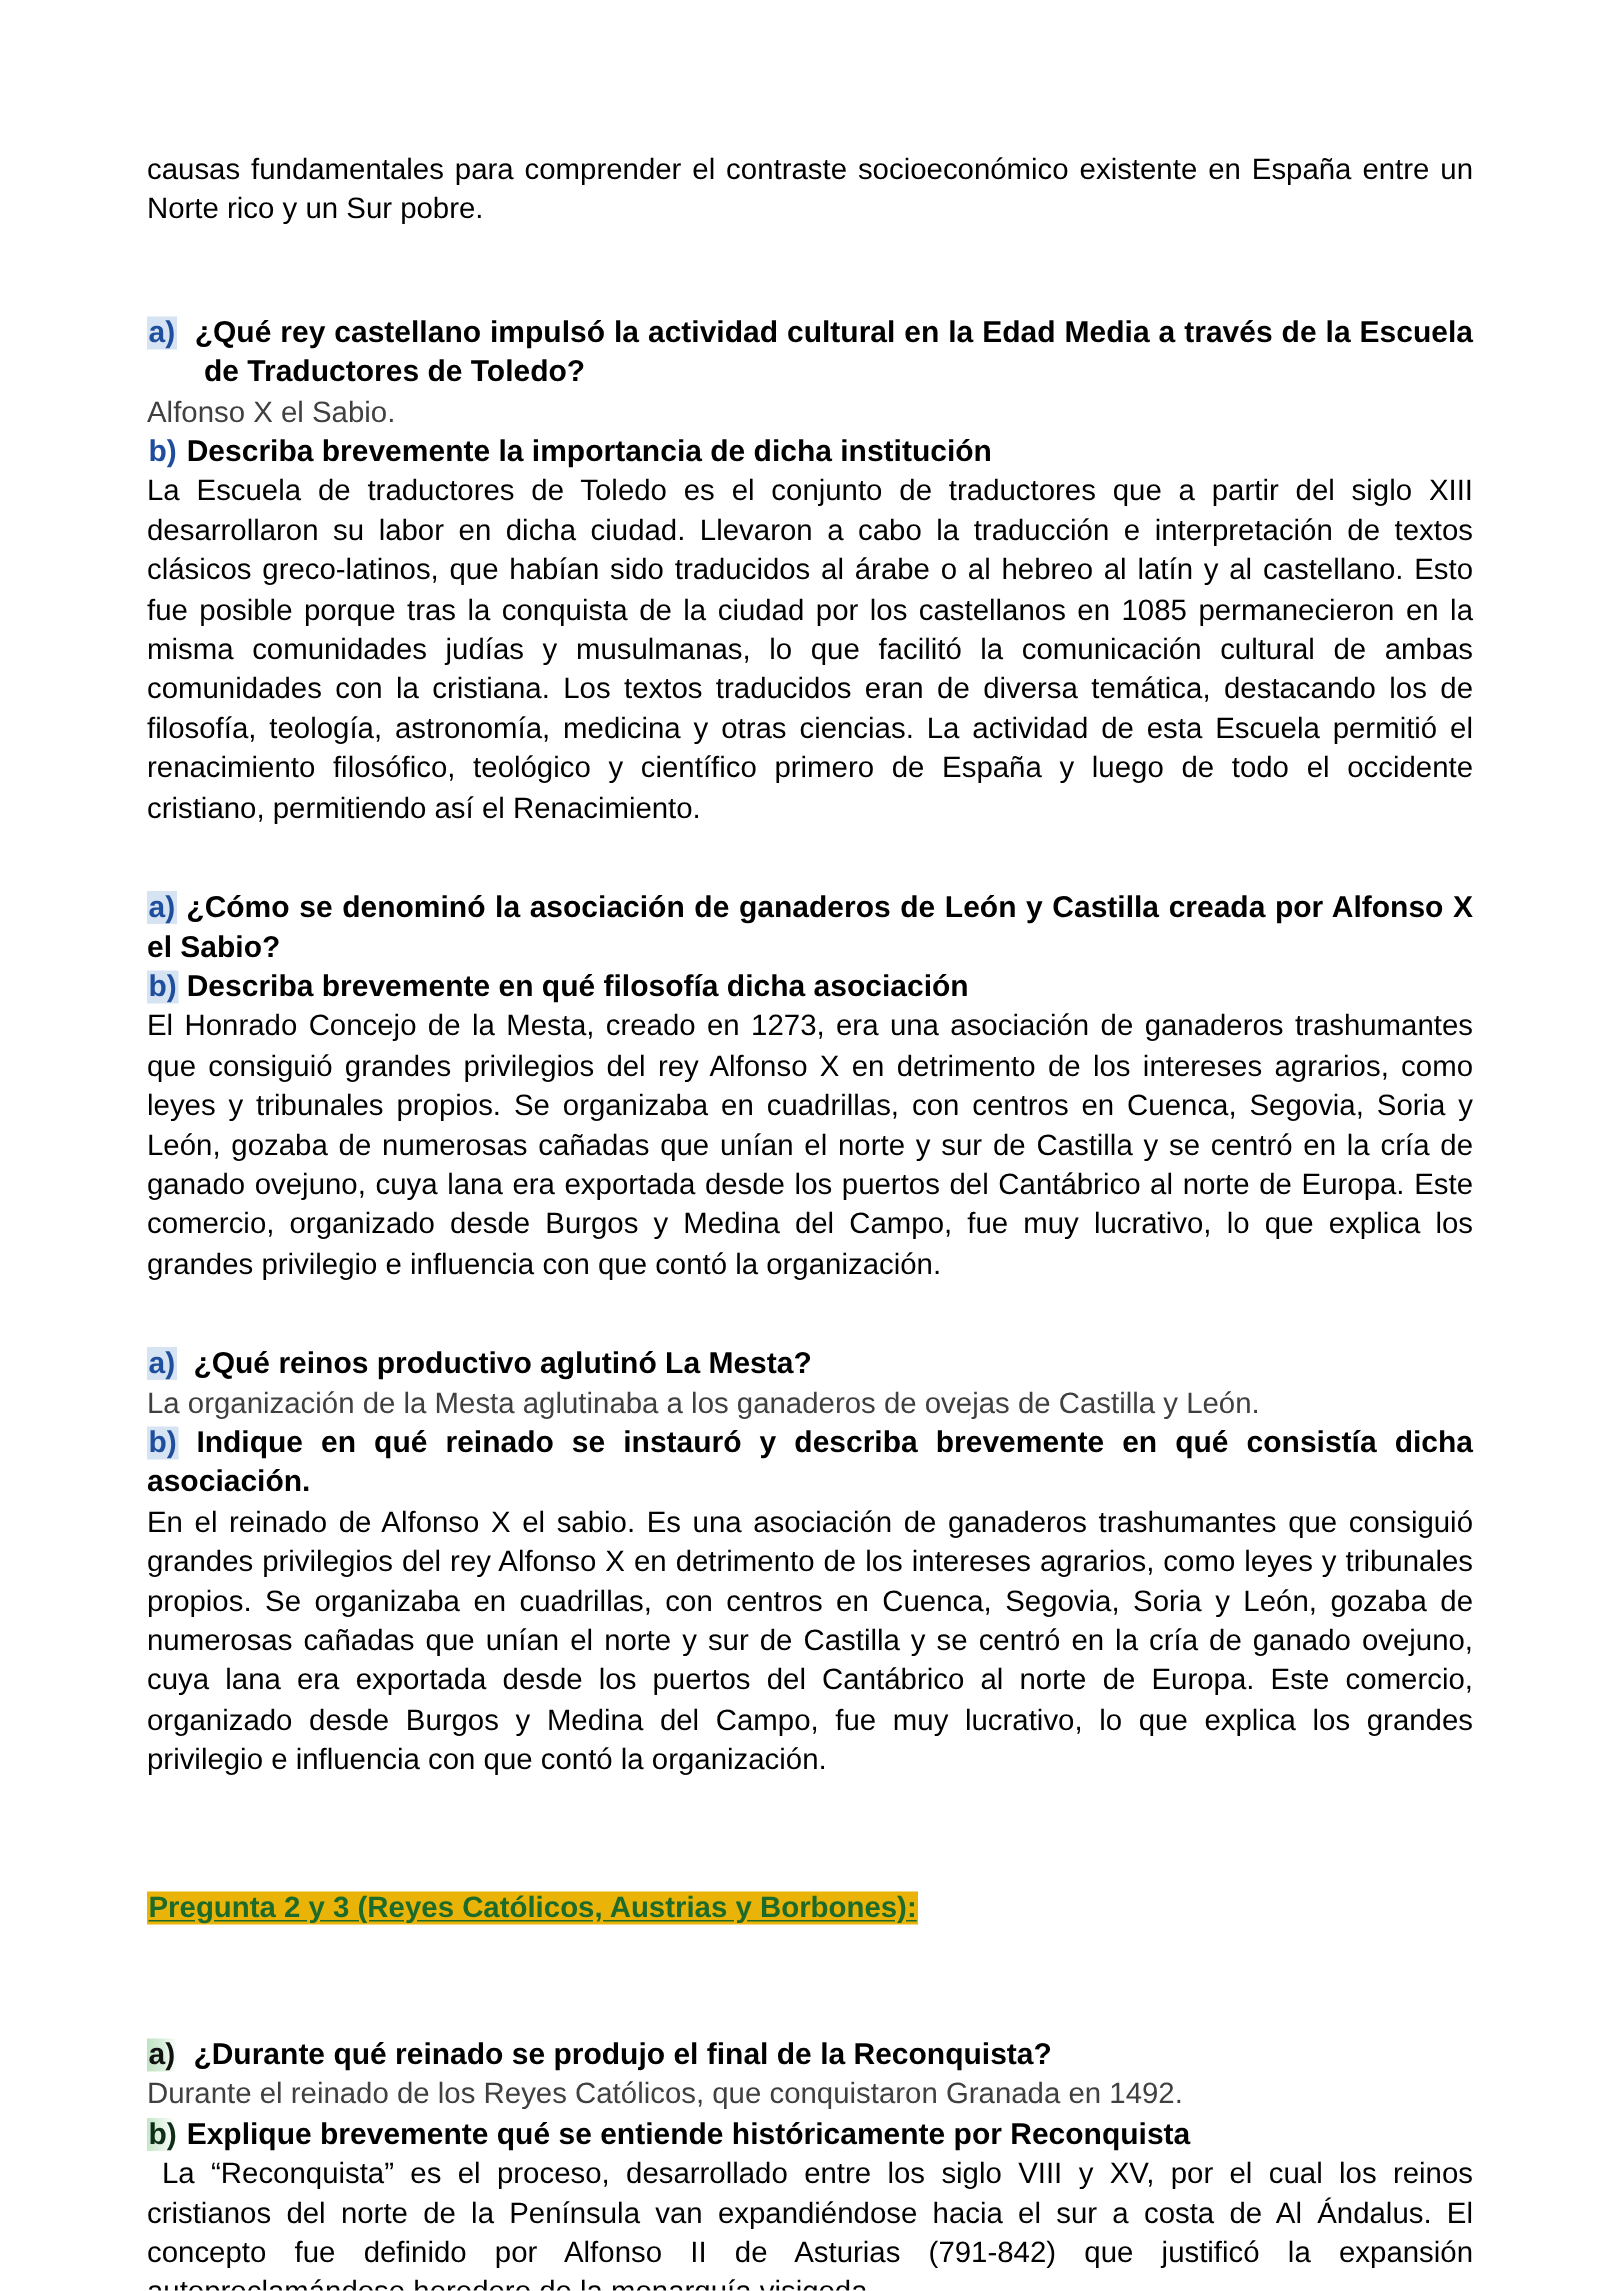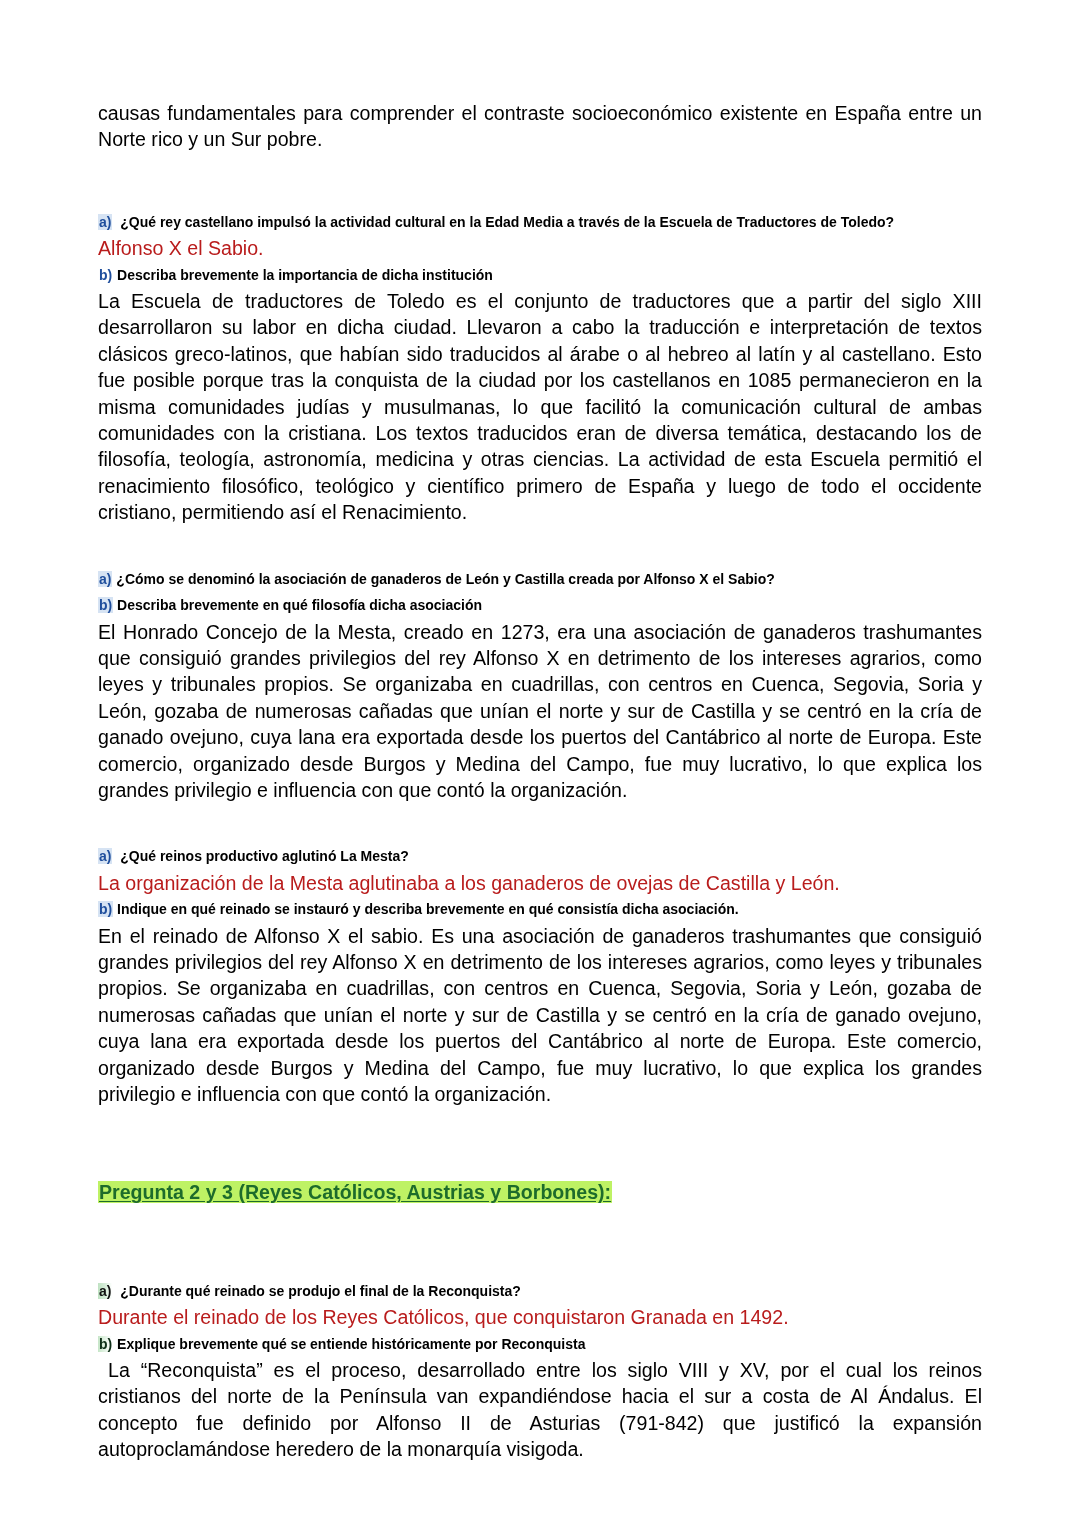--- a/index.html
+++ b/index.html
@@ -38,28 +38,28 @@
     font-weight: 400;
   }
   p.body-text.indented {
     text-indent: 10px;
   }
   p.answer-line {
     margin: 0;
     font-size: 19.6px;
     line-height: 26.4px;
     text-align: left;
-    color: #b91c1c;
+    color: #404040;
     font-weight: 400;
   }
 
   
   .q-line {
     margin: 0;
-    font-size: 14px;
+    font-size: 20px;
     line-height: 26.4px;
     font-weight: bold;
     color: #000000;
     text-align: justify;
     text-justify: inter-word;
   }
   .q-line.hang {
     padding-left: 38px;
     text-indent: -38px;
   }
@@ -95,21 +95,21 @@
 
   
   .section-heading {
     margin: 0;
     font-size: 19.6px;
     line-height: 26.4px;
     font-weight: bold;
     color: #1d6b2b;
   }
   .section-heading .hl {
-    background-color: #bef264;
+    background-color: #eab308;
     text-decoration: underline;
     text-decoration-color: #1d6b2b;
     text-underline-offset: 2px;
     padding: 0 1px;
     text-align: center;
   }
   .sp-l  { height: 40px; }
   .sp-xl { height: 56px; }
   .sp-xxl{ height: 72px; }
 </style>

